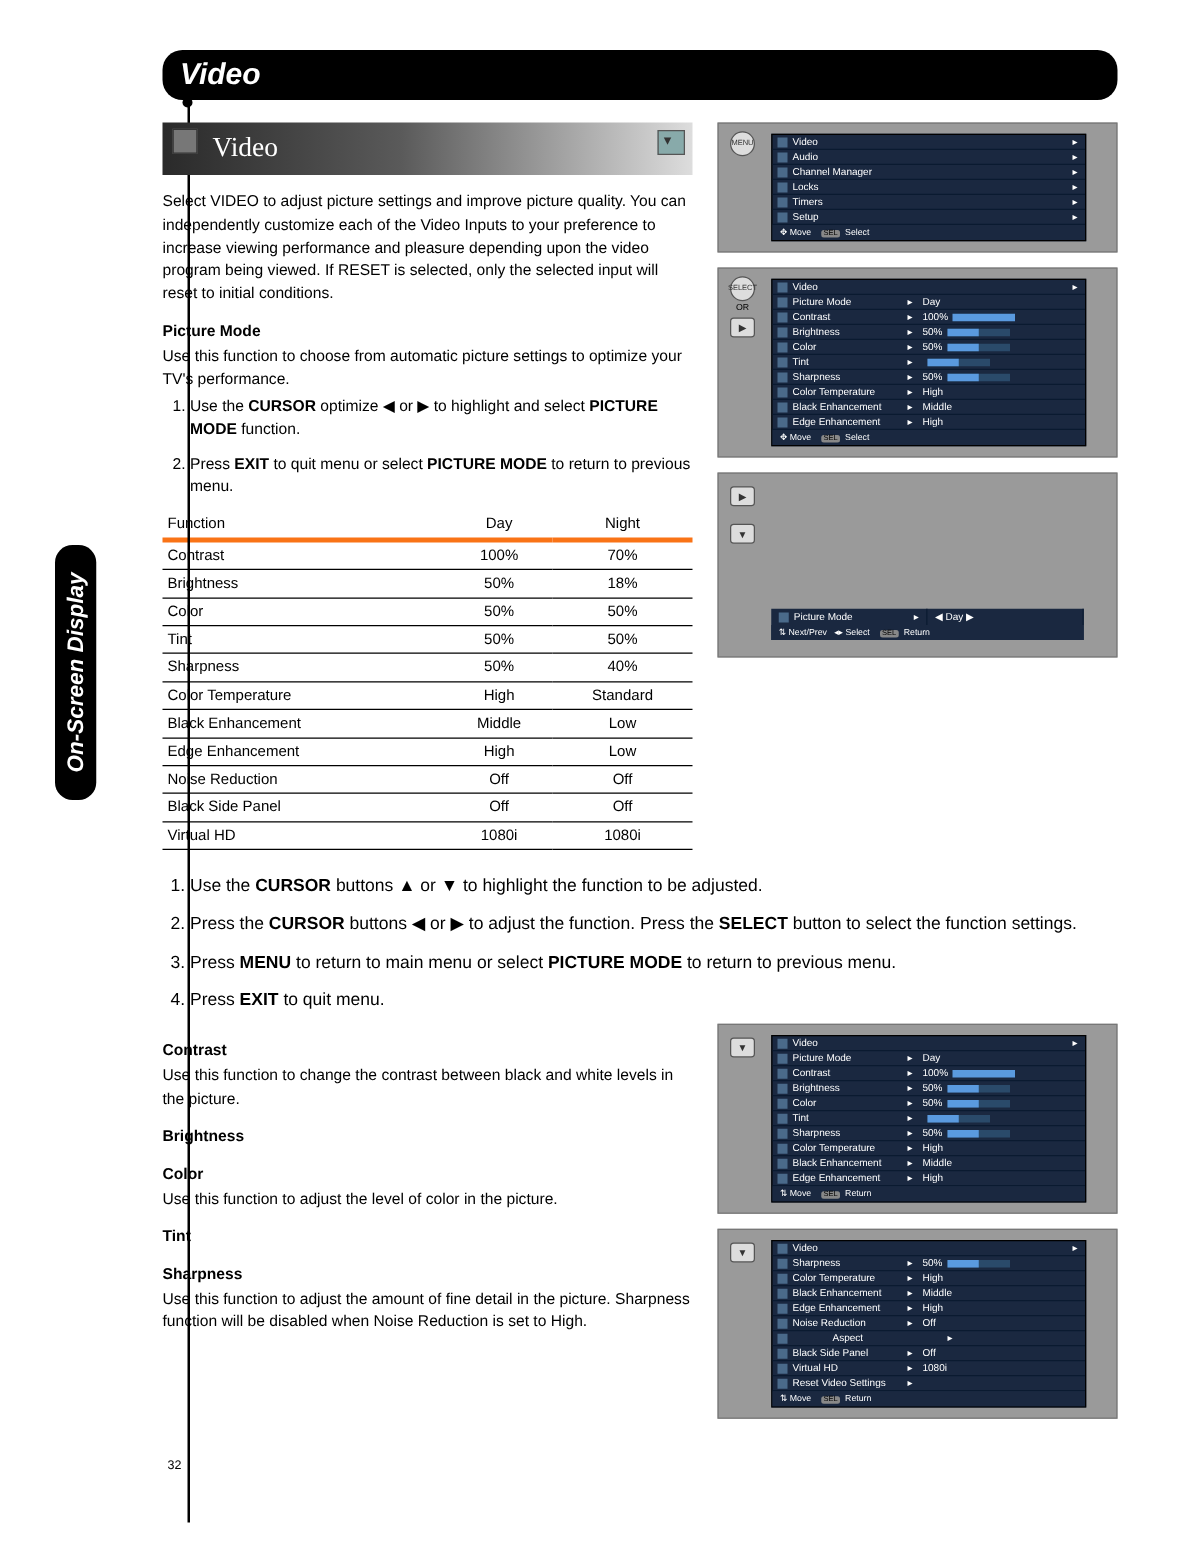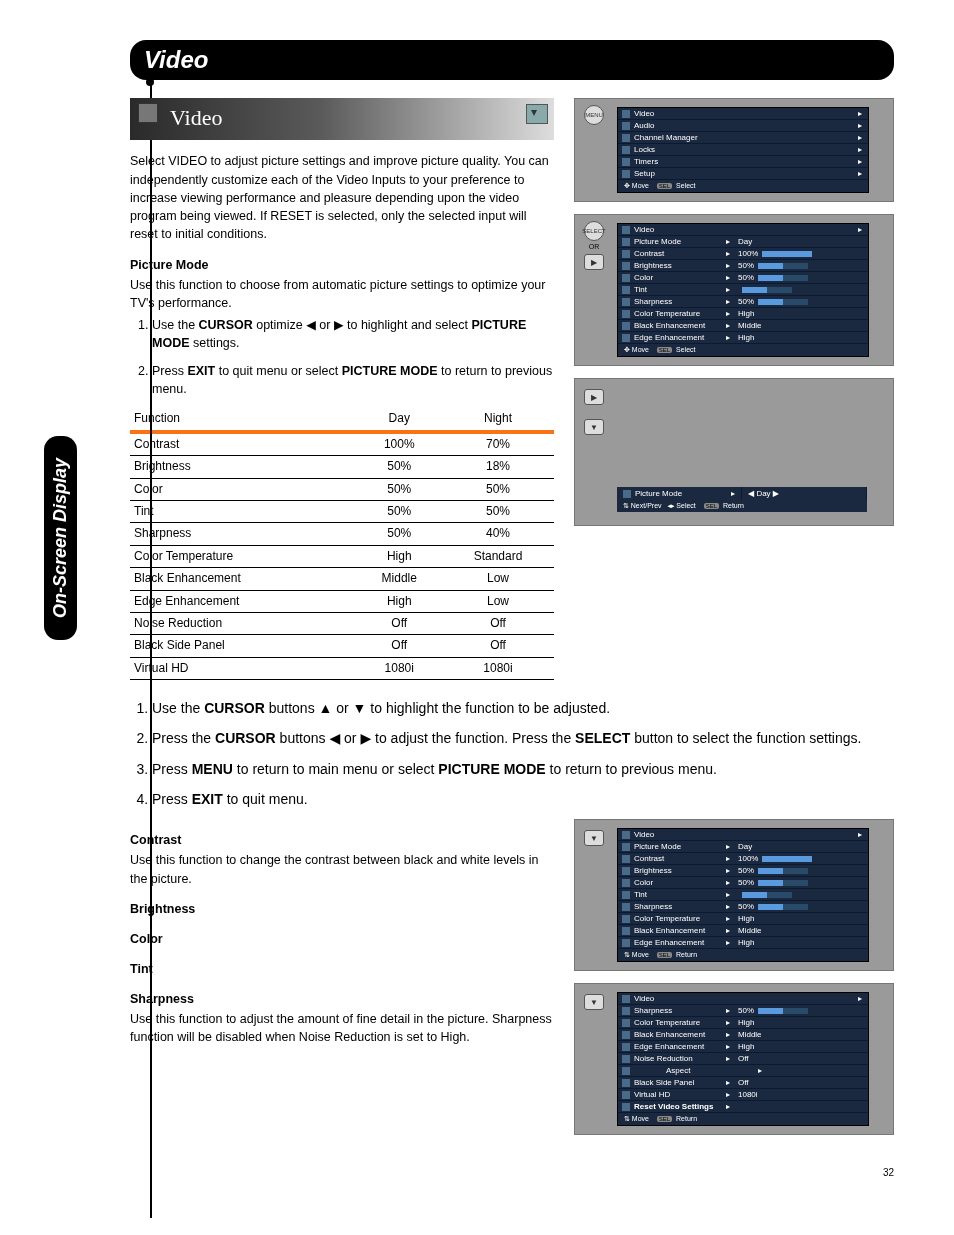--- a/index.html
+++ b/index.html
@@ -35,21 +35,21 @@
 .osd-row .ar { width:8px; text-align:center; }
 .osd-row .val { width:90px; padding-left:6px; }
 .osd-row .bar { display:inline-block; width:50px; height:6px; background:#2a4a6a; position:relative; vertical-align:middle; margin-left:4px; }
 .osd-row .bar i { display:block; height:100%; background:#5a9adf; }
 .osd-hint { font-size:7px; padding:2px 6px; background:#1a2840; }
 .osd-hint .key { display:inline-block; background:#888; color:#000; padding:0 2px; border-radius:2px; font-size:6px; margin:0 2px; }
 .osd-single { background:#1a2840; width:250px; padding:0; }
 .osd-single .row2 { display:flex; font-size:8px; }
 .osd-single .cell { flex:1; padding:2px 6px; border-right:1px solid #0a1a30; display:flex; align-items:center; }
 .afterwide { font-size:14px; line-height:1.45; margin-top:8px; }
-.pagenum { font-size:10px; margin-top:20px; margin-left:4px;text-align:right; }
+.pagenum { font-size:10px; margin-top:20px; margin-left:4px; }
 </style>
 </head>
 <body>
 
 <div class="page">
   <div class="header-bar">Video</div>
   <div class="side-tab">On-Screen Display</div>
 
   <div class="content">
     <div class="col-left">
@@ -57,21 +57,21 @@
         <span class="sq"></span>
         <span>Video</span>
         <span class="dd"></span>
       </div>
       <p>Select VIDEO to adjust picture settings and improve picture quality. You can independently customize each of the Video Inputs to your preference to increase viewing performance and pleasure depending upon the video program being viewed. If RESET is selected, only the selected input will reset to initial conditions.</p>
 
       <div class="subhead">Picture Mode</div>
       <div>Use this function to choose from automatic picture settings to optimize your TV's performance.</div>
       <ol class="steps">
         <li>
-          <span>Use the </span><span class="bold">CURSOR</span><span> optimize ◀ or ▶ to highlight and select </span><span class="bold">PICTURE MODE</span><span> settings.</span>
+          <span>Use the </span><span class="bold">CURSOR</span><span> optimize ◀ or ▶ to highlight and select </span><span class="bold">PICTURE MODE</span><span> function.</span>
         </li>
         <li>
           <span>Press </span><span class="bold">EXIT</span><span> to quit menu or select </span><span class="bold">PICTURE MODE</span><span> to return to previous menu.</span>
         </li>
       </ol>
 
       <table class="func-table">
         <thead>
             <tr>
           <th>Function</th>
@@ -279,20 +279,21 @@
     <li><span>Press </span><span class="bold">MENU</span><span> to return to main menu or select </span><span class="bold">PICTURE MODE</span><span> to return to previous menu.</span></li>
     <li><span>Press </span><span class="bold">EXIT</span><span> to quit menu.</span></li>
   </ol>
 
   <div class="content">
     <div class="col-left" id="defs">
         <div class="subhead">Contrast</div>
         <div style="margin-bottom: 8px;">Use this function to change the contrast between black and white levels in the picture.</div>
         <div class="subhead">Brightness</div>
         <div class="subhead">Color</div>
+        <div style="margin-bottom: 8px;">Use this function to adjust the level of color in the picture.</div>
         <div class="subhead">Tint</div>
         <div class="subhead">Sharpness</div>
         <div style="margin-bottom: 8px;">Use this function to adjust the amount of fine detail in the picture. Sharpness function will be disabled when Noise Reduction is set to High.</div>
       </div>
     <div class="col-right">
       <div class="osd">
         <div class="osd-icon">
             <div class="arrowbox">▼</div>
           </div>
         <div class="osd-menu" id="osd3">
@@ -411,21 +412,21 @@
               <span class="val">Off</span>
             </div>
             <div class="osd-row">
               <span class="sq"></span>
               <span class="lbl" style="width:90px;flex:0 0 90px;">Virtual HD</span>
               <span class="ar">▸</span>
               <span class="val">1080i</span>
             </div>
             <div class="osd-row">
               <span class="sq"></span>
-              <span class="lbl" style="width:90px;flex:0 0 90px;font-weight:bold;">Reset Video Settings</span>
+              <span class="lbl" style="width:90px;flex:0 0 90px;">Reset Video Settings</span>
               <span class="ar">▸</span>
               <span class="val"></span>
             </div>
             <div class="osd-hint">⇅ Move &nbsp; <span class="key">SEL</span> Return</div>
           </div>
       </div>
     </div>
   </div>
 
   <div class="pagenum">32</div>

